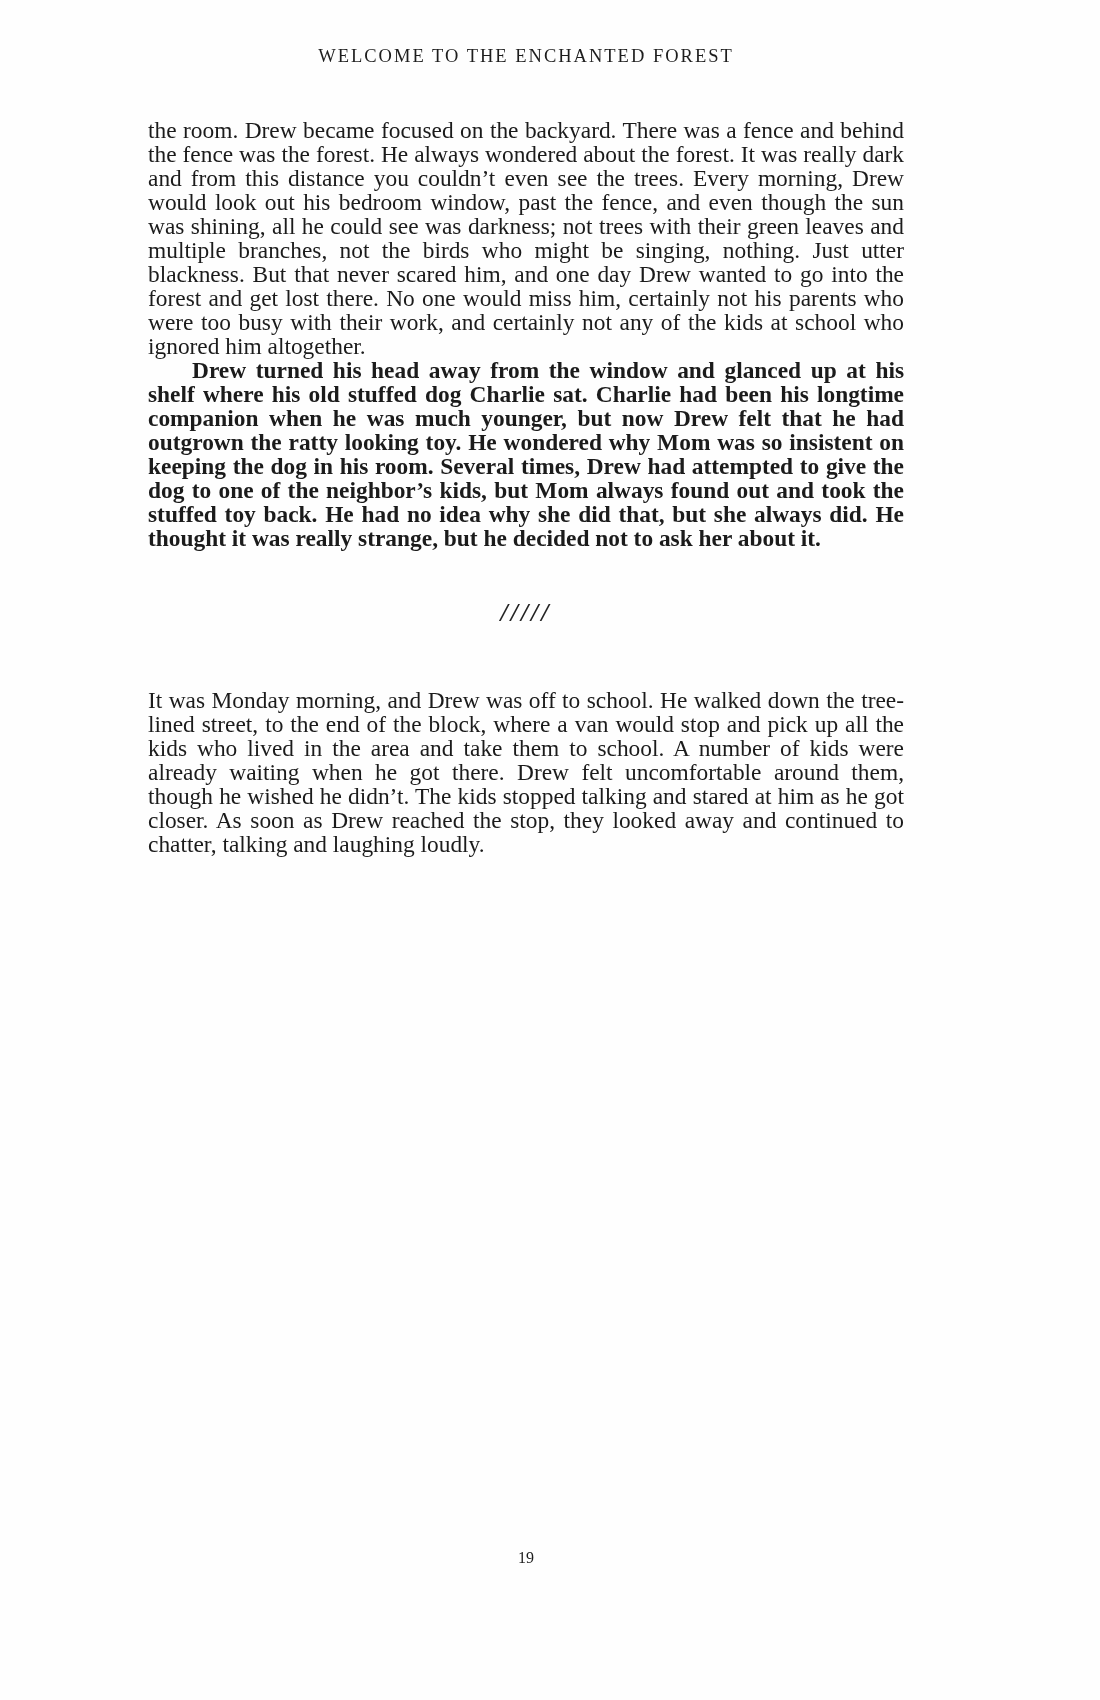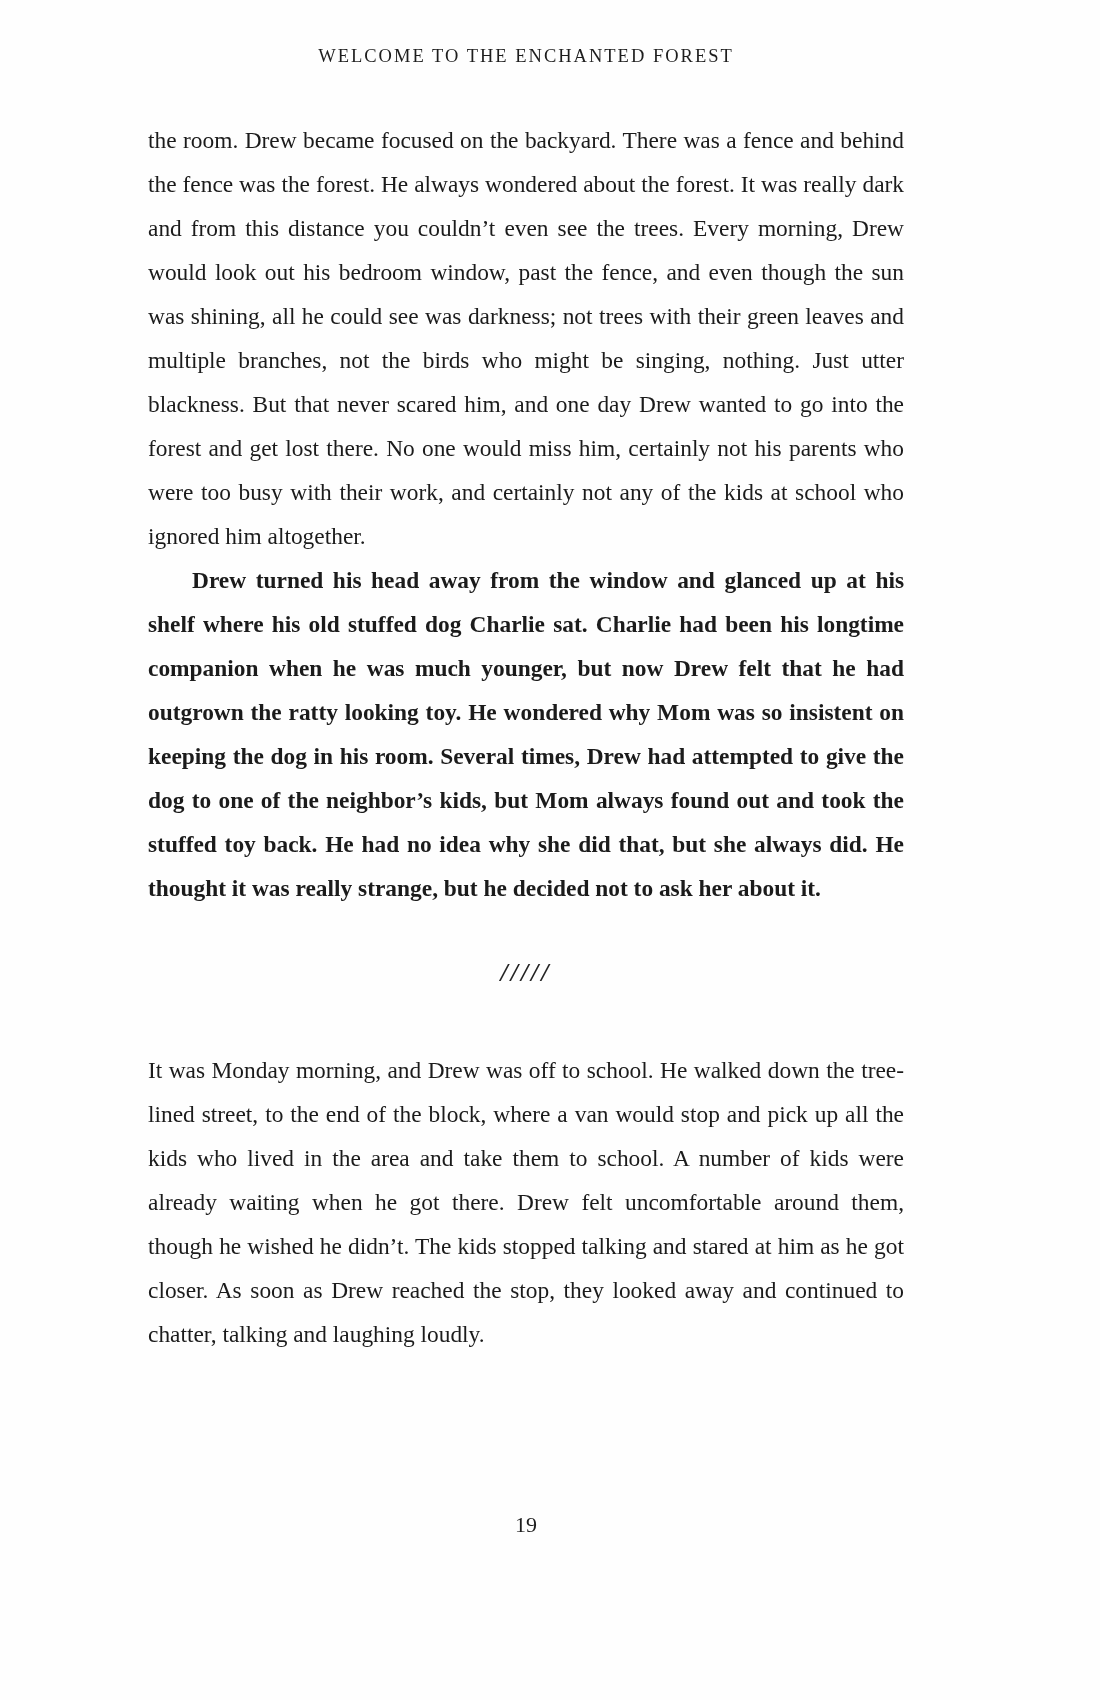--- a/index.html
+++ b/index.html
@@ -44,21 +44,21 @@
   .text-block {
     position: absolute;
     top: 118px;
     left: 148px;
     width: 756px;
   }
 
   p.body-par {
     margin: 0;
     font-size: 23.4px;
-    line-height: 44px;
+    line-height: 24px;
     text-align: justify;
     text-justify: inter-word;
     color: #1b1b1b;
     hyphens: manual;
     -webkit-hyphens: manual;
     word-spacing: 0px;
   }
   p.body-par.indent {
     text-indent: 44px;
     font-weight: bold;
@@ -82,25 +82,25 @@
     color: #232323;
     font-family: "Liberation Serif", "DejaVu Serif", serif;
   }
 
   .gap-before-break { height: 44px; }
   .gap-after-break  { height: 56px; }
 
   
   .folio {
     position: absolute;
-    top: 1512px;
+    top: 1549px;
     left: 148px;
     width: 756px;
     text-align: center;
-    font-size: 22px;
+    font-size: 16px;
     color: #1d1d1d;
     font-family: "Liberation Serif", "DejaVu Serif", serif;
   }
 </style>
 </head>
 <body>
 
 <div class="page">
 
   <div class="running-head">Welcome to the Enchanted Forest</div>

